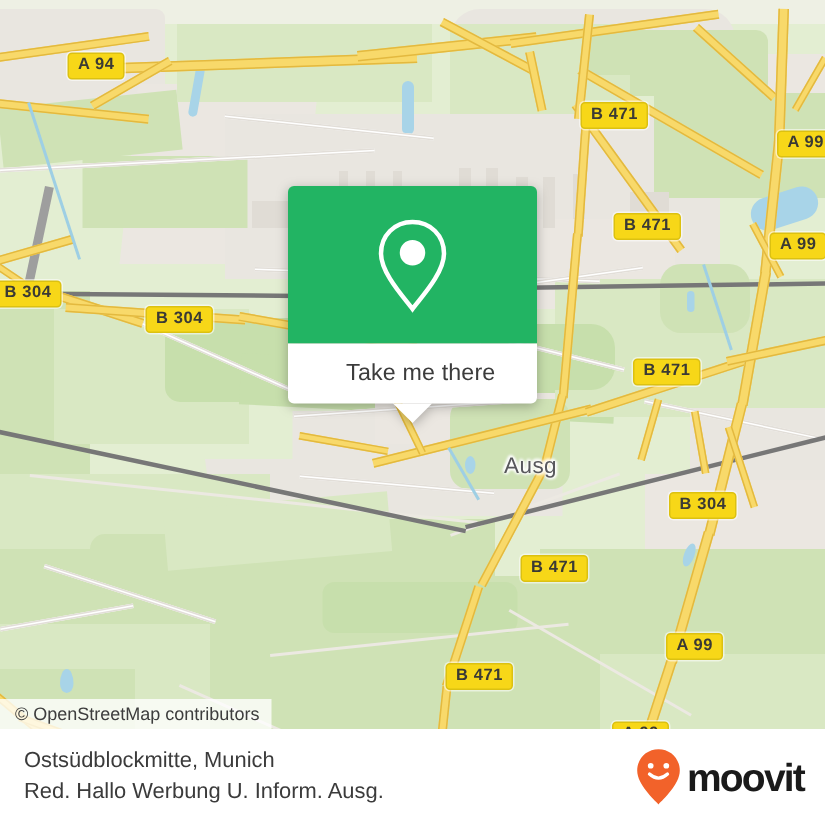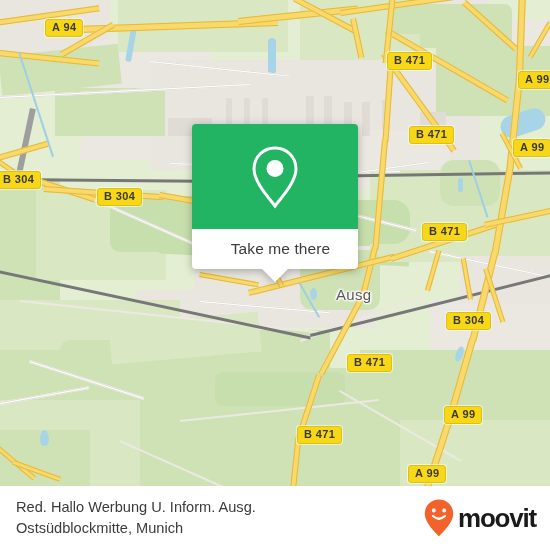--- a/index.html
+++ b/index.html
@@ -16,21 +16,21 @@
   }
 
   
   #map {
     position: absolute;
     left: 0; top: 0;
     width: 550px; height: 486px;
     overflow: hidden;
     background: #eef0e4;
   }
-  .layer { position: absolute; left:0; top:0; width:550px; height:486px; }
+  .layer { position: absolute; left:0; top:16px; width:550px; height:486px; }
 
   
   .blob { position: absolute; }
   .green      { background: #cfe2b5; }
   .green-soft { background: #d9e8c3; }
   .green-pale { background: #e3eed2; }
   .forest     { background: #c7dfac; }
   .urban      { background: #e9e6e0; }
   .urban2     { background: #ebe7e1; }
   .water      { background: #a8d4e8; }
@@ -327,26 +327,29 @@
           <path d="M28 4 C16 4 7 13 7 25 C7 38 22 54 28 62 C34 54 49 38 49 25 C49 13 40 4 28 4 Z" fill="none" stroke="#ffffff" stroke-width="3"></path>
           <circle cx="28" cy="24.5" r="8.5" fill="#ffffff"></circle>
         </svg>
       </div>
       <div id="popup-bottom">
         <span class="cta">Take me there</span>
         <div id="popup-tail"></div>
       </div>
     </div>
 
+    <div id="attrib">
+      <span>© OpenStreetMap contributors</span>
+    </div>
   </div>
 
   <div id="footer">
     <div id="footer-title">
+      <div>Ostsüdblockmitte, Munich</div>
       <div>Red. Hallo Werbung U. Inform. Ausg.</div>
-      <div>Ostsüdblockmitte, Munich</div>
     </div>
     <div id="brand">
       <svg width="30" height="38" viewBox="0 0 30 38">
         <path d="M15 0.5 C7 0.5 0.8 6.7 0.8 14.7 C0.8 24 12 34 15 37.3 C18 34 29.2 24 29.2 14.7 C29.2 6.7 23 0.5 15 0.5 Z" fill="#f2622a"></path>
         <circle cx="9.8" cy="11.5" r="1.9" fill="#ffffff"></circle>
         <circle cx="20.2" cy="11.5" r="1.9" fill="#ffffff"></circle>
         <path d="M9 17 Q15 22.5 21 17" fill="none" stroke="#ffffff" stroke-width="2.2" stroke-linecap="round"></path>
       </svg>
       <span id="brand-word">moovit</span>
     </div>

